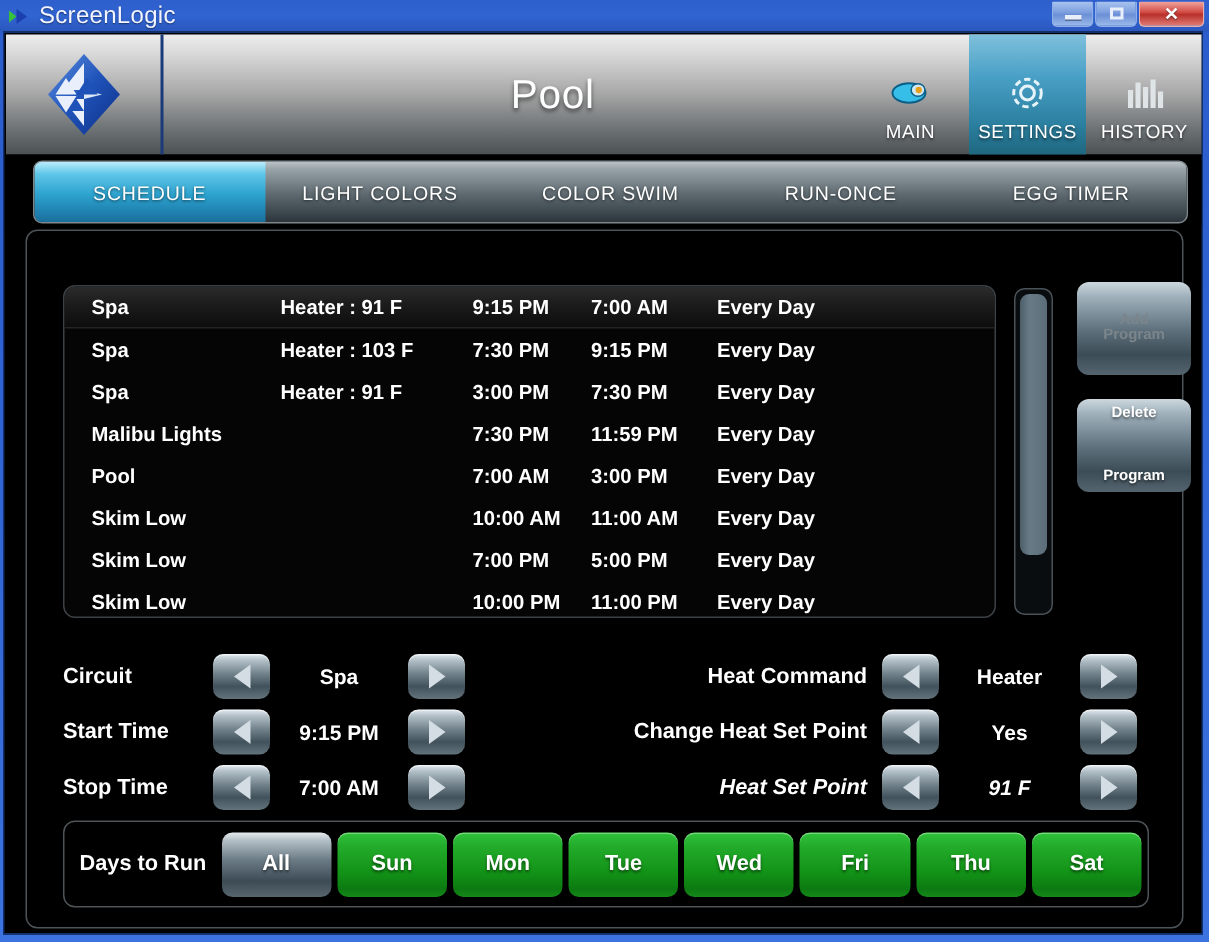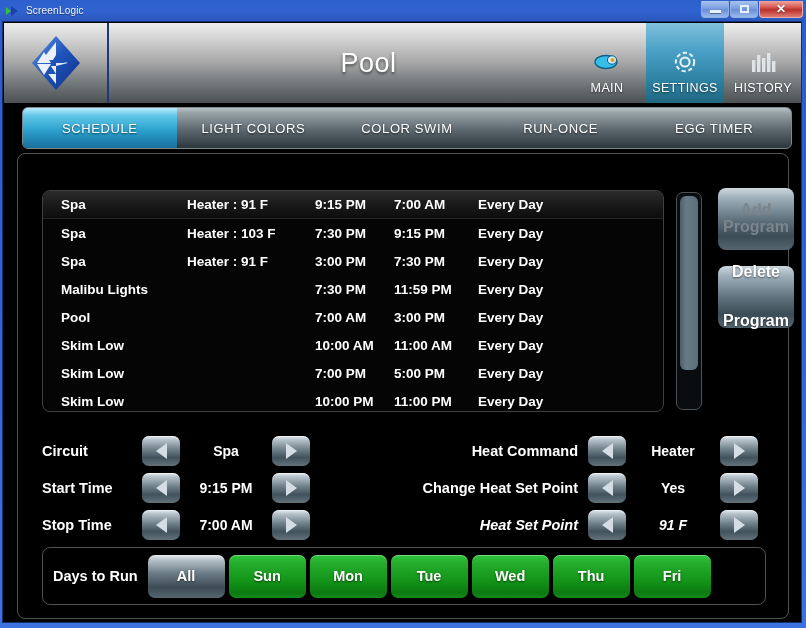--- a/index.html
+++ b/index.html
@@ -34,21 +34,21 @@
     border-left: 5px solid #36c23a;
   }
   #titlebar-icon .tri-blue {
     position: absolute; left: 5px; top: 2px;
     width: 0; height: 0;
     border-top: 5px solid transparent;
     border-bottom: 5px solid transparent;
     border-left: 7px solid #1b3fae;
   }
   #titlebar-text {
-    color: #f2f4ff; font-size: 10px; letter-spacing: 0.2px;
+    color: #f2f4ff; font-size: 16px; letter-spacing: 0.2px;
     text-shadow: 0 1px 1px rgba(0,0,0,.45);
   }
   #winbuttons {
     position: absolute; right: 3px; top: 1px;
     display: flex; gap: 1px; align-items: flex-start;
   }
   .winbtn {
     width: 28px; height: 17px;
     border: 1px solid #8fb0e8;
     border-top: none;
@@ -198,21 +198,21 @@
     background: linear-gradient(to right, #4d5e68 0%, #677b87 35%, #5b6d78 100%);
   }
 
   
   .sidebtn {
     position: absolute; left: 700px;
     width: 76px; height: 62px;
     border-radius: 8px;
     background: linear-gradient(to bottom, #cdd8de 0%, #9fb0bb 16%, #5d707c 52%, #3c4c56 78%, #55656f 100%);
     display: flex; flex-direction: column; align-items: center; justify-content: center;
-    font-size: 16px; font-weight: bold; line-height: 1.05;
+    font-size: 10px; font-weight: bold; line-height: 1.05;
     text-shadow: 0 1px 2px rgba(0,0,0,.55);
     box-sizing: border-box;
   }
   #btn-add { top: 34px; color: #7b858b; text-shadow: none; }
   #btn-delete { top: 112px; color: #ffffff; gap: 32px; }
 
   
   .spin-row { position: absolute; height: 32px; display: flex; align-items: center; }
   .spin-label {
     color: #ffffff; font-size: 14.5px; font-weight: bold;
@@ -520,19 +520,20 @@
           </div>
       </div>
 
       <div id="days-panel">
         <div id="days-label">Days to Run</div>
         <div class="daybtn off">All</div>
         <div class="daybtn on">Sun</div>
         <div class="daybtn on">Mon</div>
         <div class="daybtn on">Tue</div>
         <div class="daybtn on">Wed</div>
+        <div class="daybtn on">Fri</div>
         <div class="daybtn on">Thu</div>
-        <div class="daybtn on">Fri</div>
+        <div class="daybtn on">Sat</div>
       </div>
 
     </div>
   </div>
 </div>
 
 </body></html>

